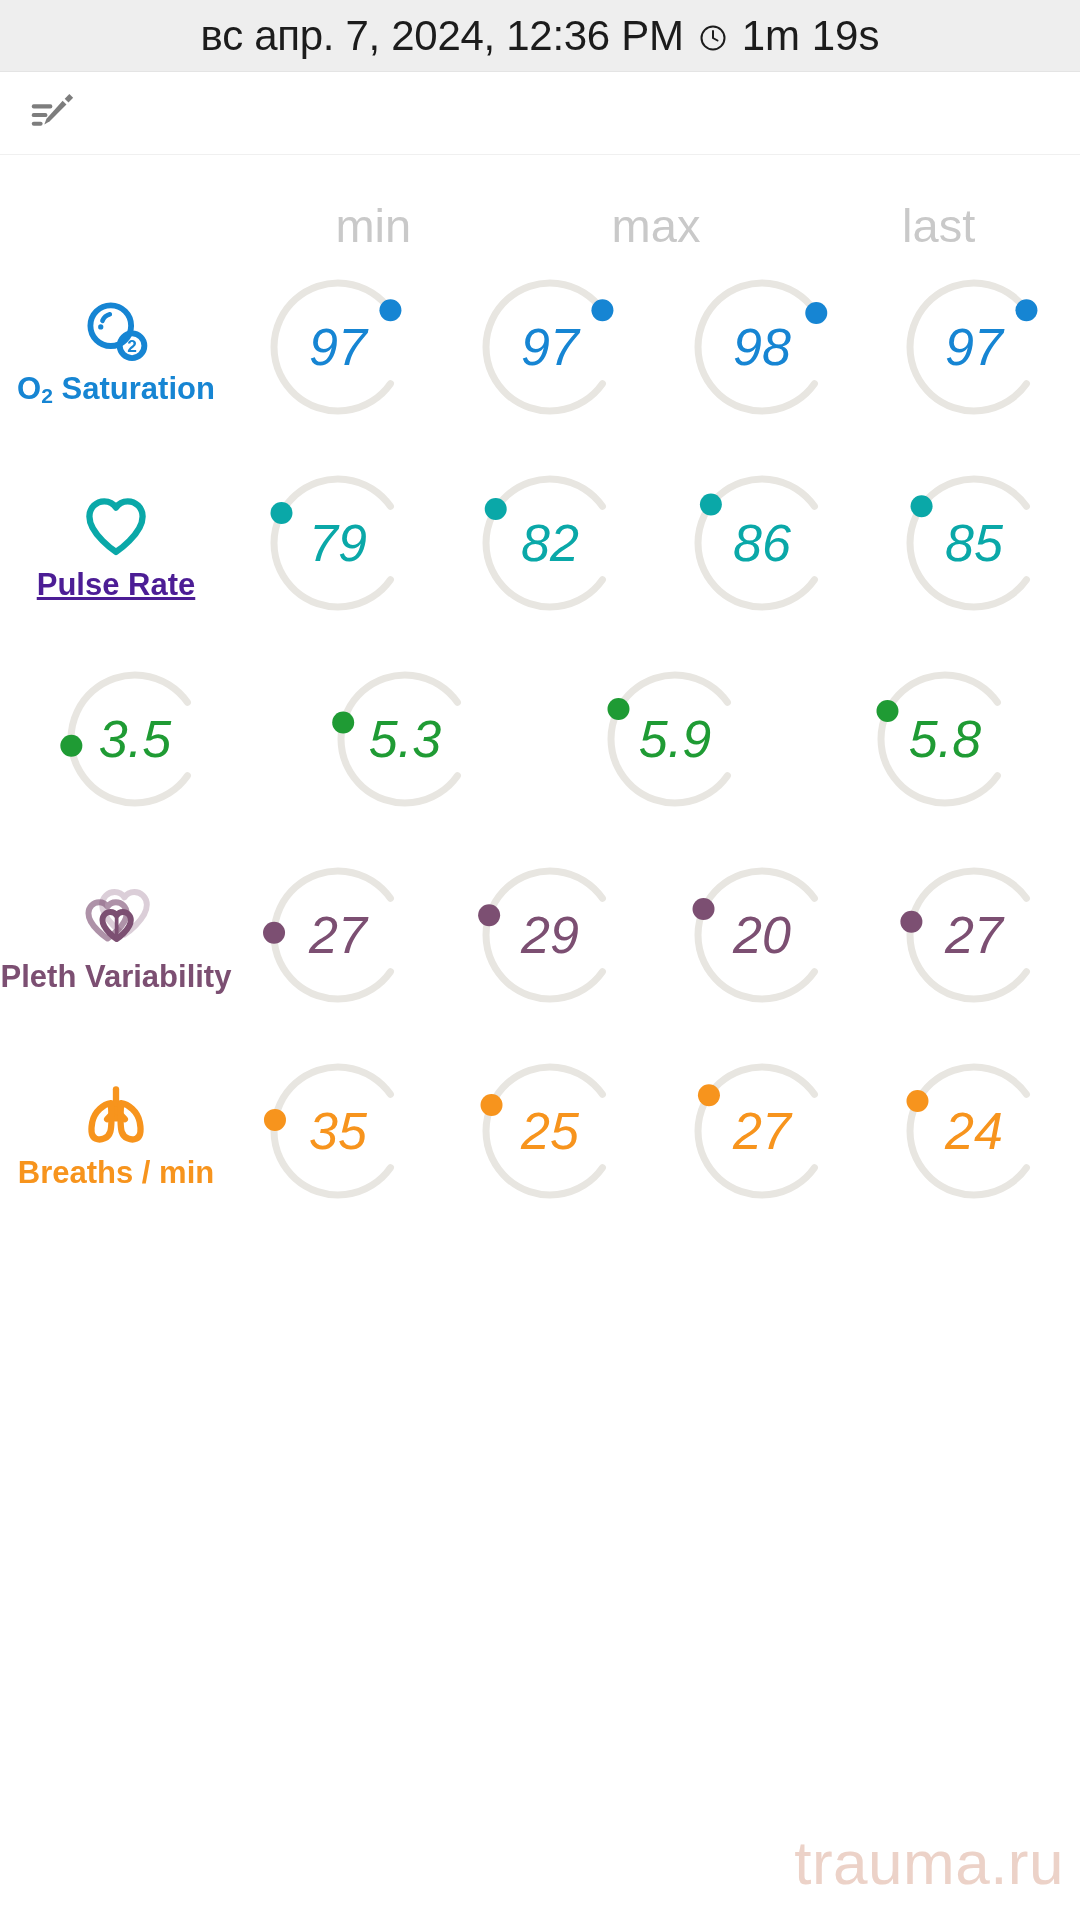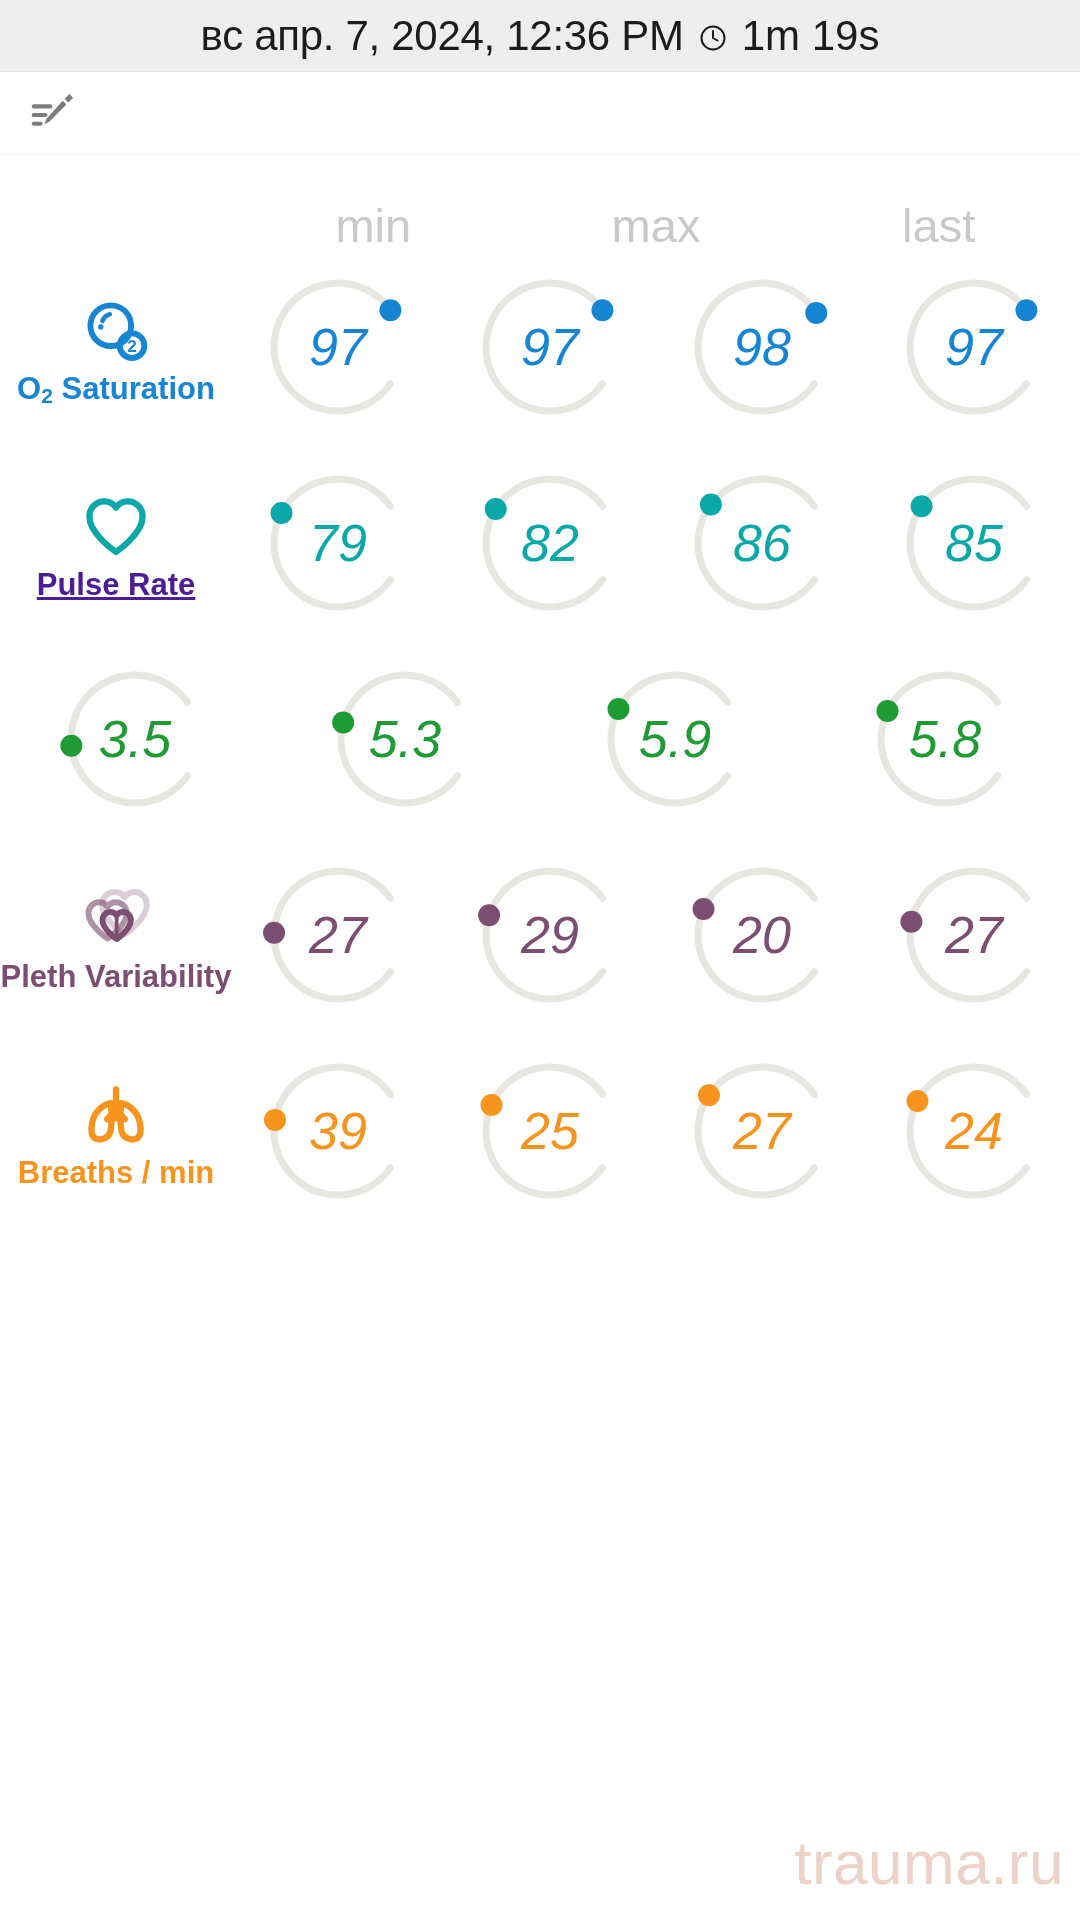--- a/index.html
+++ b/index.html
@@ -412,21 +412,21 @@
           </div>
           <div class="metric-name" style="color: rgb(247, 148, 29);"><span>Breaths / min</span></div>
         </div>
         <div class="gauge-cell">
           <div class="gauge">
             <svg viewBox="0 0 166 166" width="166" height="166">
     <path d="M 135.43 119.71
              A 64 64 0 1 1 135.43 46.29" fill="none" stroke="#e8e6e1" stroke-width="7" stroke-linecap="round"></path>
     <circle cx="19.97" cy="71.89" r="11" fill="#f7941d"></circle>
   </svg>
-            <div class="gauge-value" style="color: rgb(247, 148, 29);">39</div>
+            <div class="gauge-value" style="color: rgb(247, 148, 29);">35</div>
           </div>
         </div>
         <div class="gauge-cell">
           <div class="gauge">
             <svg viewBox="0 0 166 166" width="166" height="166">
     <path d="M 135.43 119.71
              A 64 64 0 1 1 135.43 46.29" fill="none" stroke="#e8e6e1" stroke-width="7" stroke-linecap="round"></path>
     <circle cx="24.53" cy="56.97" r="11" fill="#f7941d"></circle>
   </svg>
             <div class="gauge-value" style="color: rgb(247, 148, 29);">25</div>

